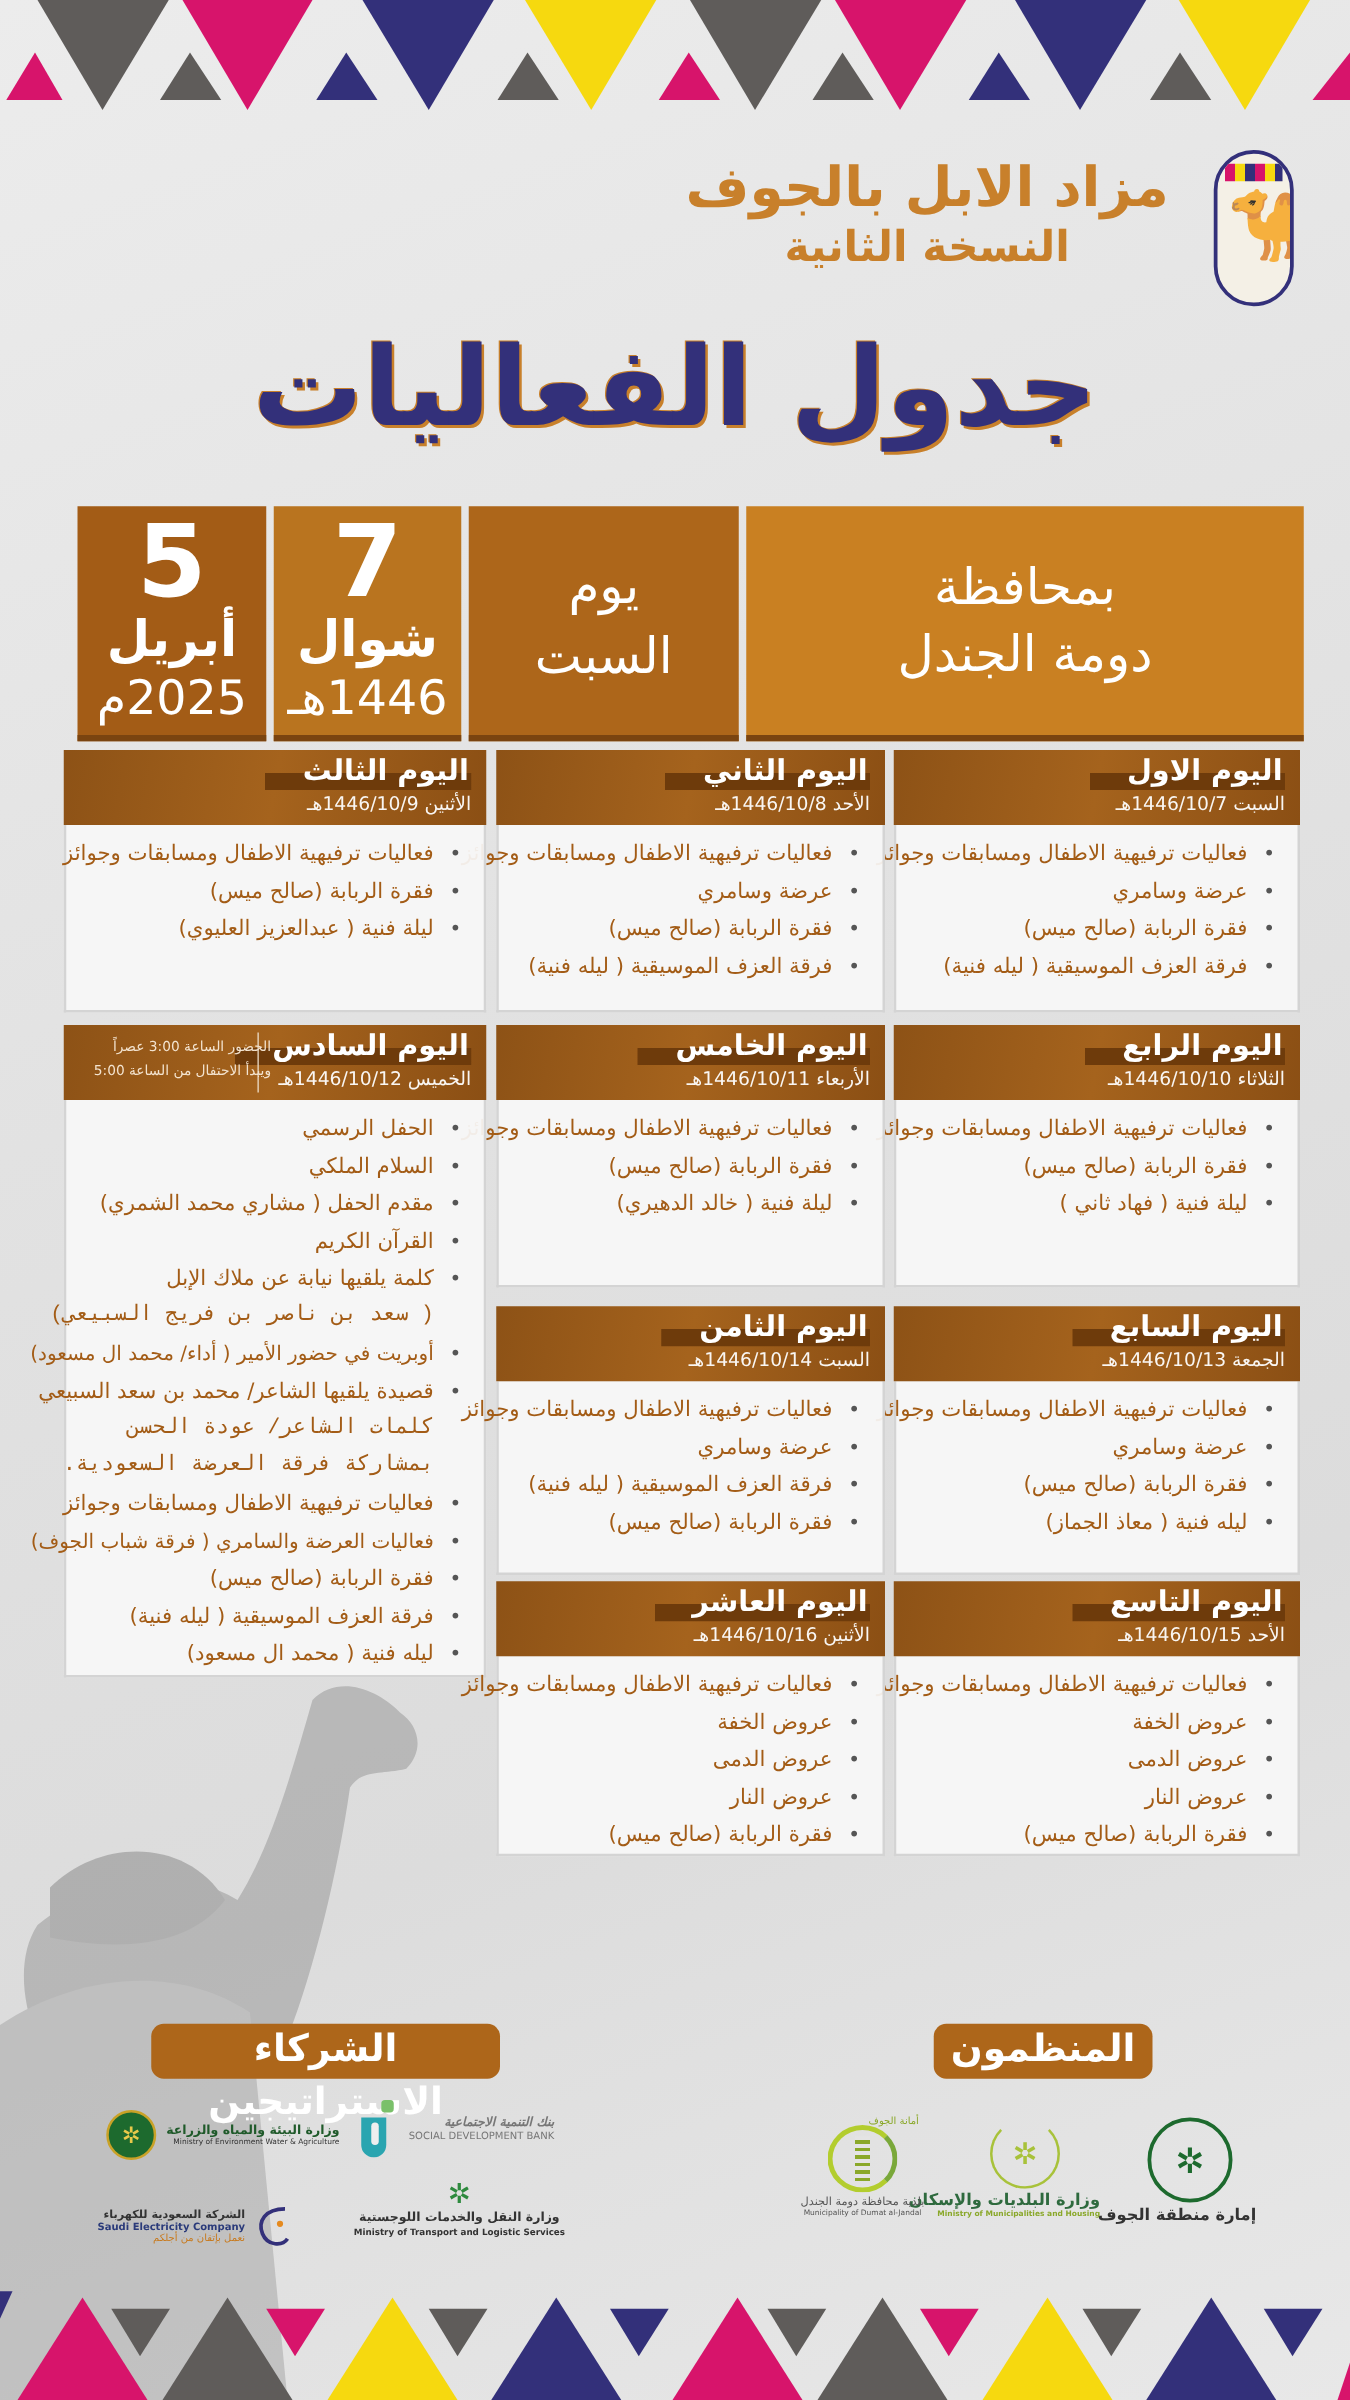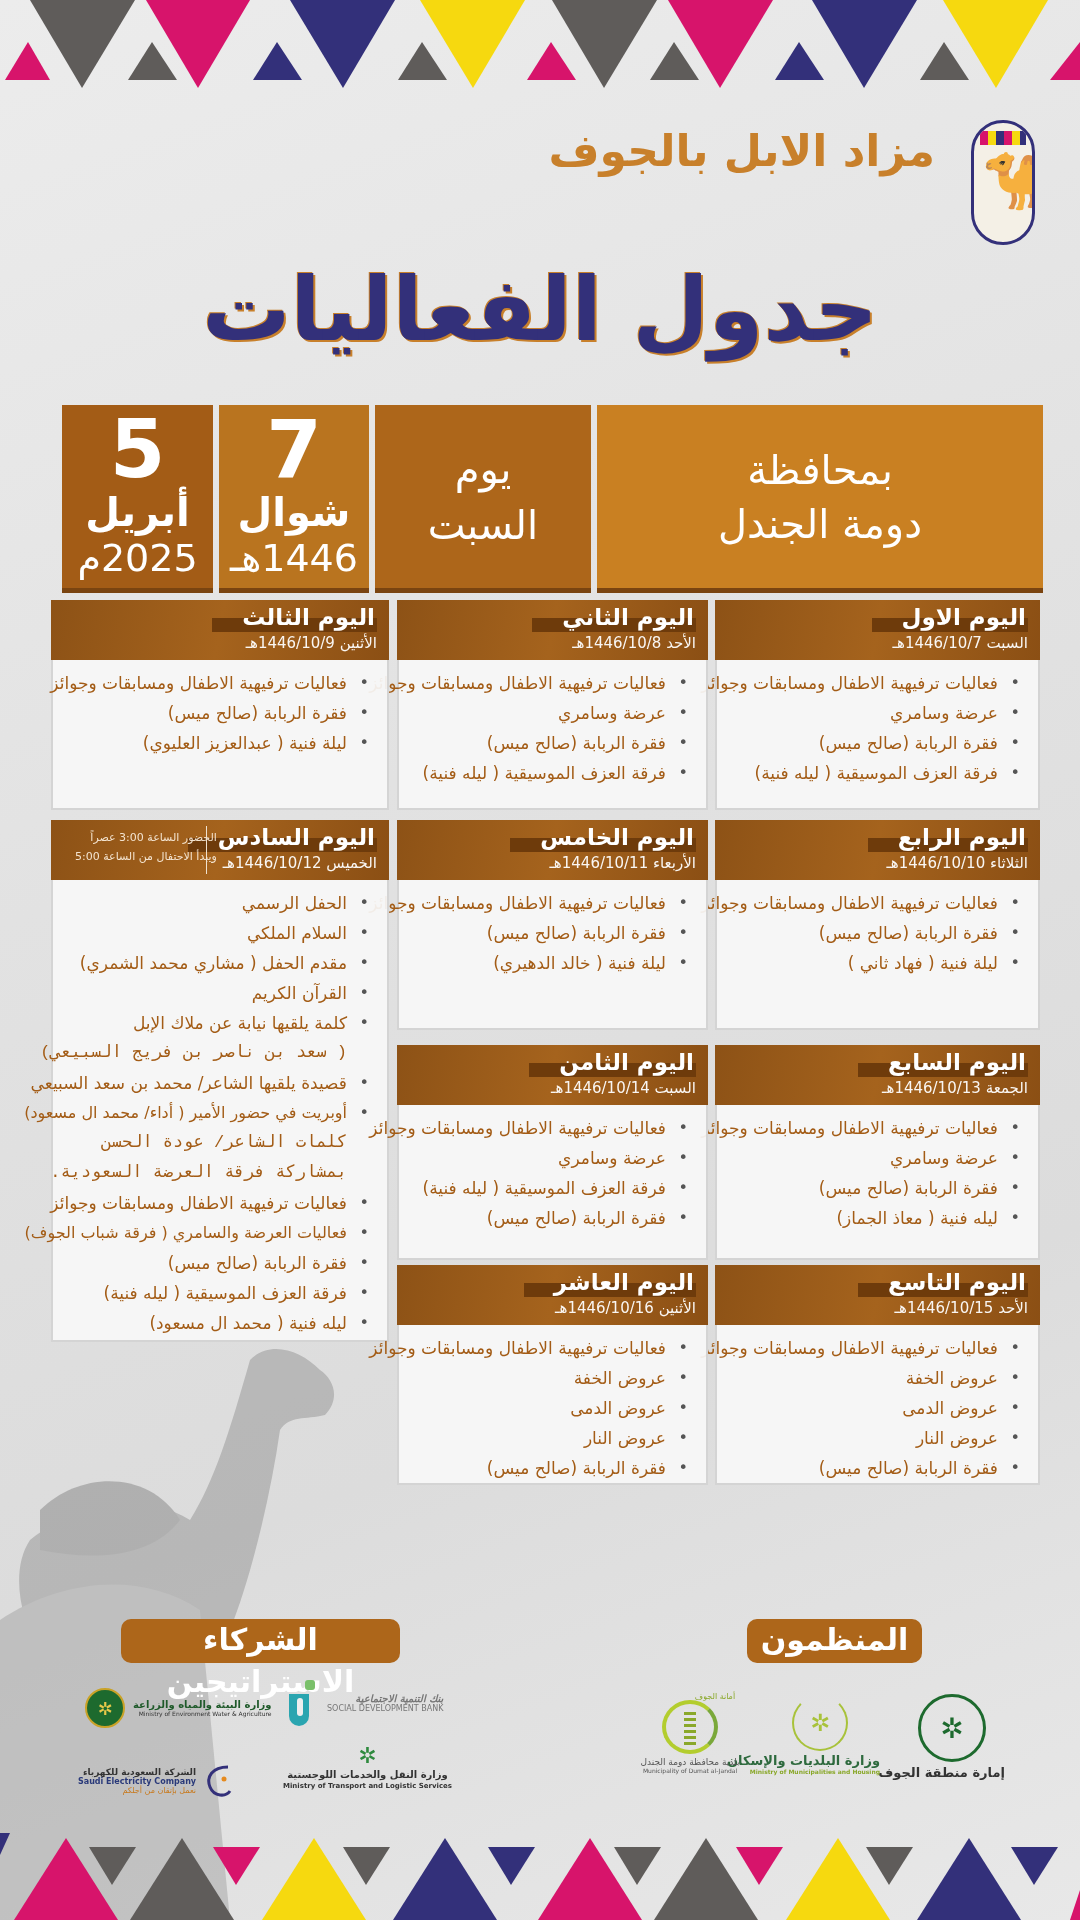--- a/index.html
+++ b/index.html
@@ -110,20 +110,21 @@
   <polygon points="1050,80 1080,80 1080,42" fill="#d7146b"></polygon>
 </svg>
 
 <div class="logo">
   <div class="logo-emblem">
     <div class="stripe"></div>
     <div class="camel">🐪</div>
   </div>
   <div class="logo-text">
     <div class="logo-line1">مزاد الابل بالجوف</div>
+    <div class="logo-line2">النسخة الثانية</div>
   </div>
 </div>
 
 <h1 class="page-title">جدول الفعاليات</h1>
 
 <div class="date-row">
   <div class="dblock loc">
     <div>بمحافظة</div>
     <div>دومة الجندل</div>
   </div>
@@ -213,22 +214,22 @@
     </div>
   </div>
   <div class="card-body" style="height:462px; padding-left:4px;">
       <ul>
     <li>الحفل الرسمي</li>
     <li>السلام الملكي</li>
     <li>مقدم الحفل ( مشاري محمد الشمري)</li>
     <li>القرآن الكريم</li>
     <li>كلمة يلقيها نيابة عن ملاك الإبل</li>
     <li class="cont">( سعد بن ناصر بن فريج السبيعي)</li>
+    <li style="font-size:16px;">أوبريت في حضور الأمير ( أداء/ محمد ال مسعود)</li>
     <li>قصيدة يلقيها الشاعر/ محمد بن سعد السبيعي</li>
-    <li style="font-size:16px;">أوبريت في حضور الأمير ( أداء/ محمد ال مسعود)</li>
     <li class="cont">كلمات الشاعر/ عودة الحسن</li>
     <li class="cont">بمشاركة فرقة العرضة السعودية.</li>
     <li>فعاليات ترفيهية الاطفال ومسابقات وجوائز</li>
     <li style="font-size:16px;">فعاليات العرضة والسامري ( فرقة شباب الجوف)</li>
     <li>فقرة الربابة (صالح ميس)</li>
     <li>فرقة العزف الموسيقية ( ليله فنية)</li>
     <li>ليله فنية ( محمد ال مسعود)</li>
   </ul>
     </div>
 </div>

